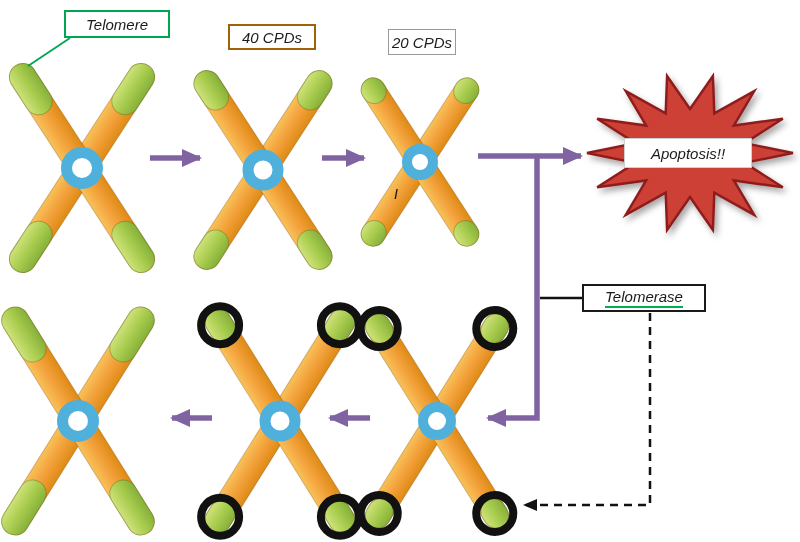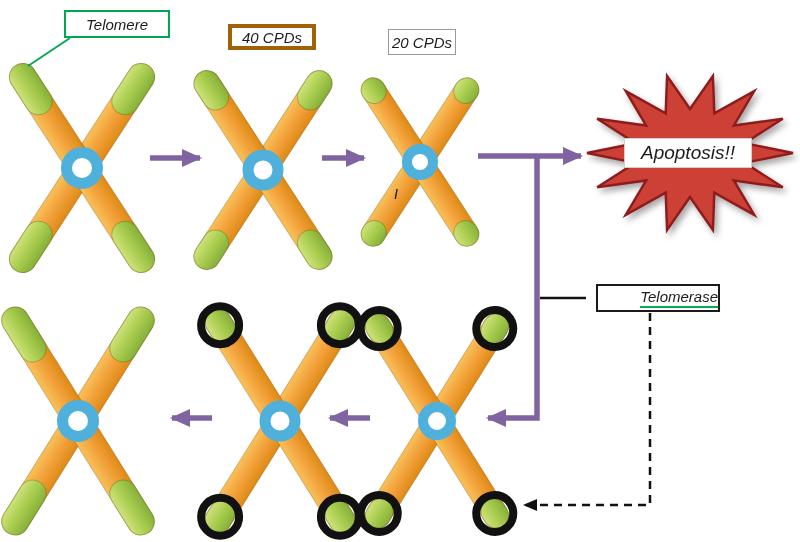--- a/index.html
+++ b/index.html
@@ -4,25 +4,25 @@
 <style>
   html,body{margin:0;padding:0;background:#ffffff;font-family:"Liberation Sans",sans-serif;}
   .stage{position:relative;width:800px;height:542px;background:#ffffff;overflow:hidden;font-style:italic;}
   #canvas{position:absolute;left:0;top:0;}
   .label-box{
     position:absolute;background:#ffffff;color:#1c1c1c;
     display:flex;align-items:center;justify-content:center;
     font-size:15px;box-sizing:border-box;
   }
   #telomere-box{left:64px;top:10px;width:106px;height:28px;border:2px solid #00A651;}
-  #cpd40-box{left:228px;top:24px;width:88px;height:26px;border:4px solid #a16207;}
+  #cpd40-box{left:228px;top:24px;width:88px;height:26px;border:2px solid #a16207;}
   #cpd20-box{left:388px;top:29px;width:68px;height:26px;border:1px solid #9a9a9a;}
-  #telomerase-box{left:596px;top:284px;width:124px;height:28px;border:2px solid #1a1a1a;justify-content:flex-end;}
+  #telomerase-box{left:582px;top:284px;width:124px;height:28px;border:2px solid #1a1a1a;}
   #telomerase-box .u{border-bottom:2px solid #00B050;padding-bottom:1px;}
-  #apoptosis-box{left:624px;top:138px;width:128px;height:30px;border:1px solid #cfcfcf;font-size:19px;}
+  #apoptosis-box{left:624px;top:138px;width:128px;height:30px;border:1px solid #cfcfcf;font-size:15px;}
   #stray{position:absolute;left:394px;top:186px;font-size:14px;color:#111;}
 </style>
 </head>
 <body>
 
 <div class="stage">
   <svg id="canvas" width="800" height="542" viewBox="0 0 800 542">
     <defs id="defs">
     <linearGradient id="gArm" x1="0" y1="0" x2="1" y2="0">
       <stop offset="0" stop-color="#F9C159"></stop>

